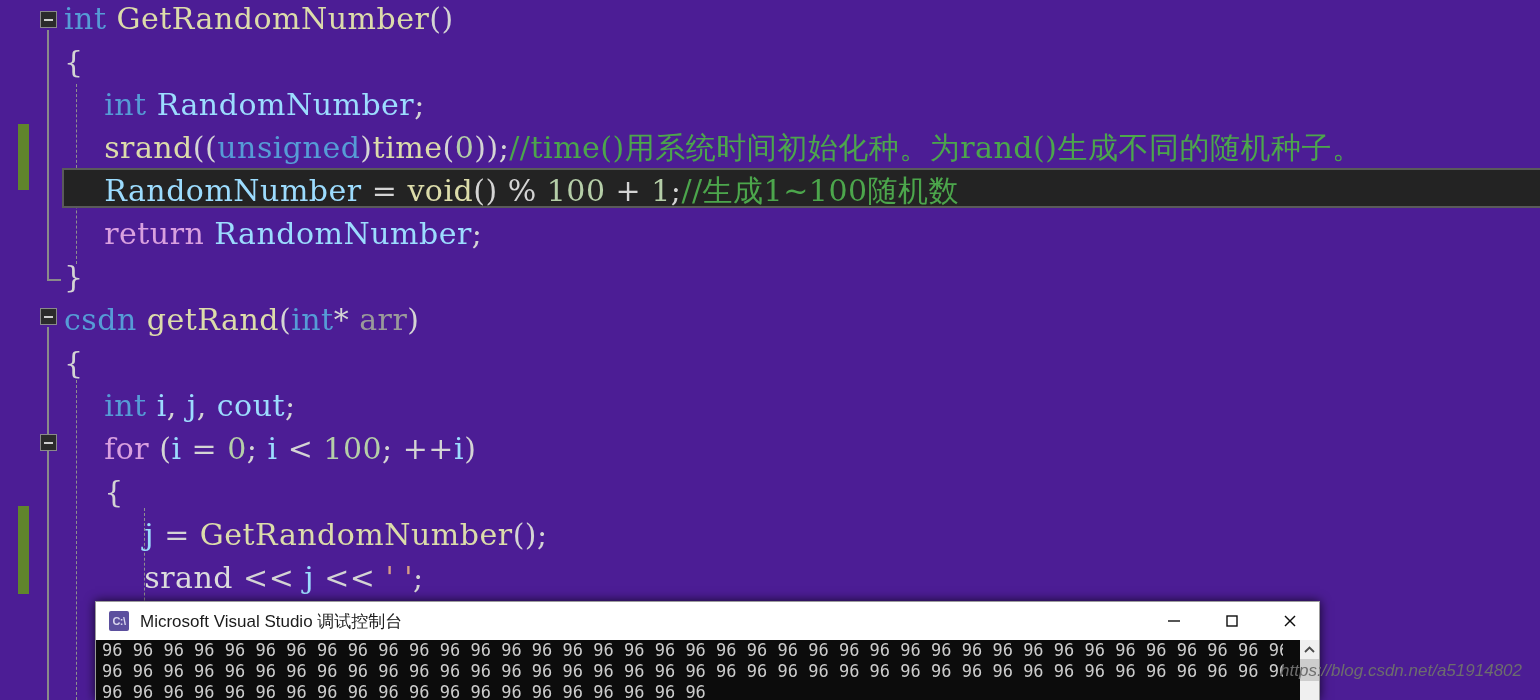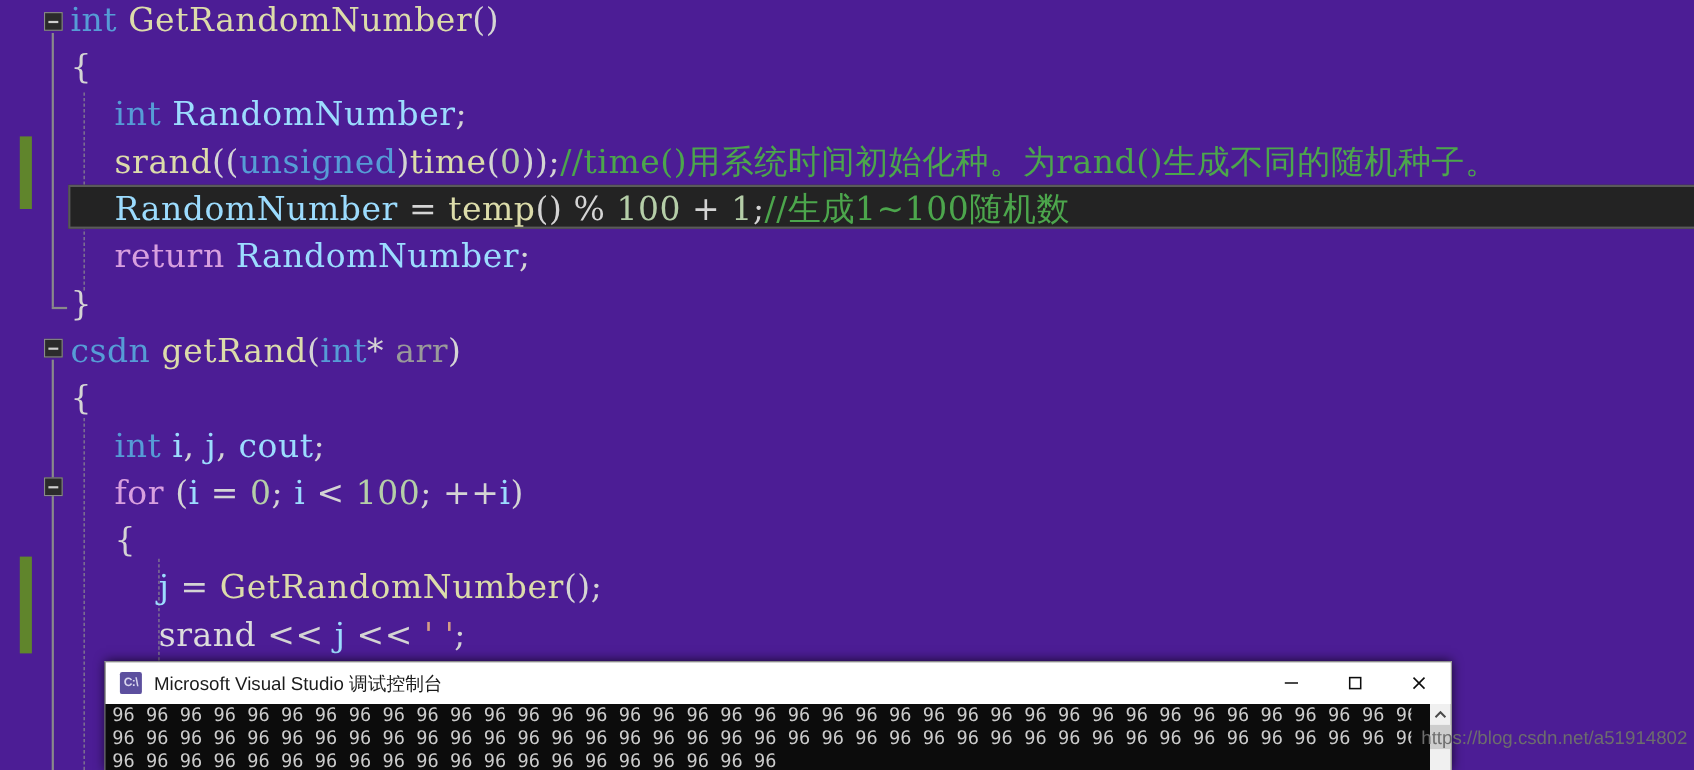--- a/index.html
+++ b/index.html
@@ -204,27 +204,28 @@
     color: #4a4a4a;
   }
   #console-scroll-thumb {
     height: 22px;
     background: #cdcdcd;
   }
 
   
   #watermark {
     position: absolute;
-    right: 6px;
+    right: 18px;
     top: 661px;
     font-family: "Liberation Sans", sans-serif;
     font-size: 17px;
     color: #6d6d6d;
     white-space: nowrap;
     pointer-events: none;
+    font-style: italic;
   }
 </style>
 </head>
 <body>
 
 <div id="root">
 
   <div id="editor">
 
     <div class="track-bar" style="top:124px; height:66px;"></div>
@@ -243,21 +244,21 @@
     <div class="indent-guide" style="left:76px; top:380px; height:320px;"></div>
     <div class="indent-guide" style="left:144px; top:508px; height:192px;"></div>
 
     <div id="current-line-box" style="top:168px;"></div>
 
     <div id="code-lines">
         <div class="code-line" style="top: -3px; padding-left: 64px;"><span class="t-kw">int</span><span class="t-plain"> </span><span class="t-fn">GetRandomNumber</span><span class="t-punct">()</span></div>
         <div class="code-line" style="top: 40px; padding-left: 64px;"><span class="t-punct">{</span></div>
         <div class="code-line" style="top: 83px; padding-left: 64px;"><span class="ind">    </span><span class="t-kw">int</span><span class="t-plain"> </span><span class="t-var">RandomNumber</span><span class="t-punct">;</span></div>
         <div class="code-line" style="top: 126px; padding-left: 64px;"><span class="ind">    </span><span class="t-fn">srand</span><span class="t-punct">((</span><span class="t-kw">unsigned</span><span class="t-punct">)</span><span class="t-fn">time</span><span class="t-punct">(</span><span class="t-num">0</span><span class="t-punct">));</span><span class="t-cmt">//time()用系统时间初始化种。为rand()生成不同的随机种子。</span></div>
-        <div class="code-line" style="top: 169px; padding-left: 64px;"><span class="ind">    </span><span class="t-var">RandomNumber</span><span class="t-punct"> = </span><span class="t-fn">temp</span><span class="t-punct">() % </span><span class="t-num">100</span><span class="t-punct"> + </span><span class="t-num">1</span><span class="t-punct">;</span><span class="t-cmt">//生成1~100随机数</span></div>
+        <div class="code-line" style="top: 169px; padding-left: 64px;"><span class="ind">    </span><span class="t-var">RandomNumber</span><span class="t-punct"> = </span><span class="t-fn">void</span><span class="t-punct">() % </span><span class="t-num">100</span><span class="t-punct"> + </span><span class="t-num">1</span><span class="t-punct">;</span><span class="t-cmt">//生成1~100随机数</span></div>
         <div class="code-line" style="top: 212px; padding-left: 64px;"><span class="ind">    </span><span class="t-ctrl">return</span><span class="t-plain"> </span><span class="t-var">RandomNumber</span><span class="t-punct">;</span></div>
         <div class="code-line" style="top: 255px; padding-left: 64px;"><span class="t-punct">}</span></div>
         <div class="code-line" style="top: 298px; padding-left: 64px;"><span class="t-kw">csdn</span><span class="t-plain"> </span><span class="t-fn">getRand</span><span class="t-punct">(</span><span class="t-kw">int</span><span class="t-punct">* </span><span class="t-param">arr</span><span class="t-punct">)</span></div>
         <div class="code-line" style="top: 341px; padding-left: 64px;"><span class="t-punct">{</span></div>
         <div class="code-line" style="top: 384px; padding-left: 64px;"><span class="ind">    </span><span class="t-kw">int</span><span class="t-plain"> </span><span class="t-var">i</span><span class="t-punct">, </span><span class="t-var">j</span><span class="t-punct">, </span><span class="t-var">cout</span><span class="t-punct">;</span></div>
         <div class="code-line" style="top: 427px; padding-left: 64px;"><span class="ind">    </span><span class="t-ctrl">for</span><span class="t-punct"> (</span><span class="t-var">i</span><span class="t-punct"> = </span><span class="t-num">0</span><span class="t-punct">; </span><span class="t-var">i</span><span class="t-punct"> &lt; </span><span class="t-num">100</span><span class="t-punct">; ++</span><span class="t-var">i</span><span class="t-punct">)</span></div>
         <div class="code-line" style="top: 470px; padding-left: 64px;"><span class="ind">    </span><span class="t-punct">{</span></div>
         <div class="code-line" style="top: 513px; padding-left: 64px;"><span class="ind">        </span><span class="t-var">j</span><span class="t-punct"> = </span><span class="t-fn">GetRandomNumber</span><span class="t-punct">();</span></div>
         <div class="code-line" style="top: 556px; padding-left: 64px;"><span class="ind">        </span><span class="t-plain">srand</span><span class="t-punct"> &lt;&lt; </span><span class="t-var">j</span><span class="t-punct"> &lt;&lt; </span><span class="t-str">' '</span><span class="t-punct">;</span></div>
         <div class="code-line" style="top: 599px; padding-left: 64px;"><span class="ind">        </span><span class="t-punct">[i]</span></div>

